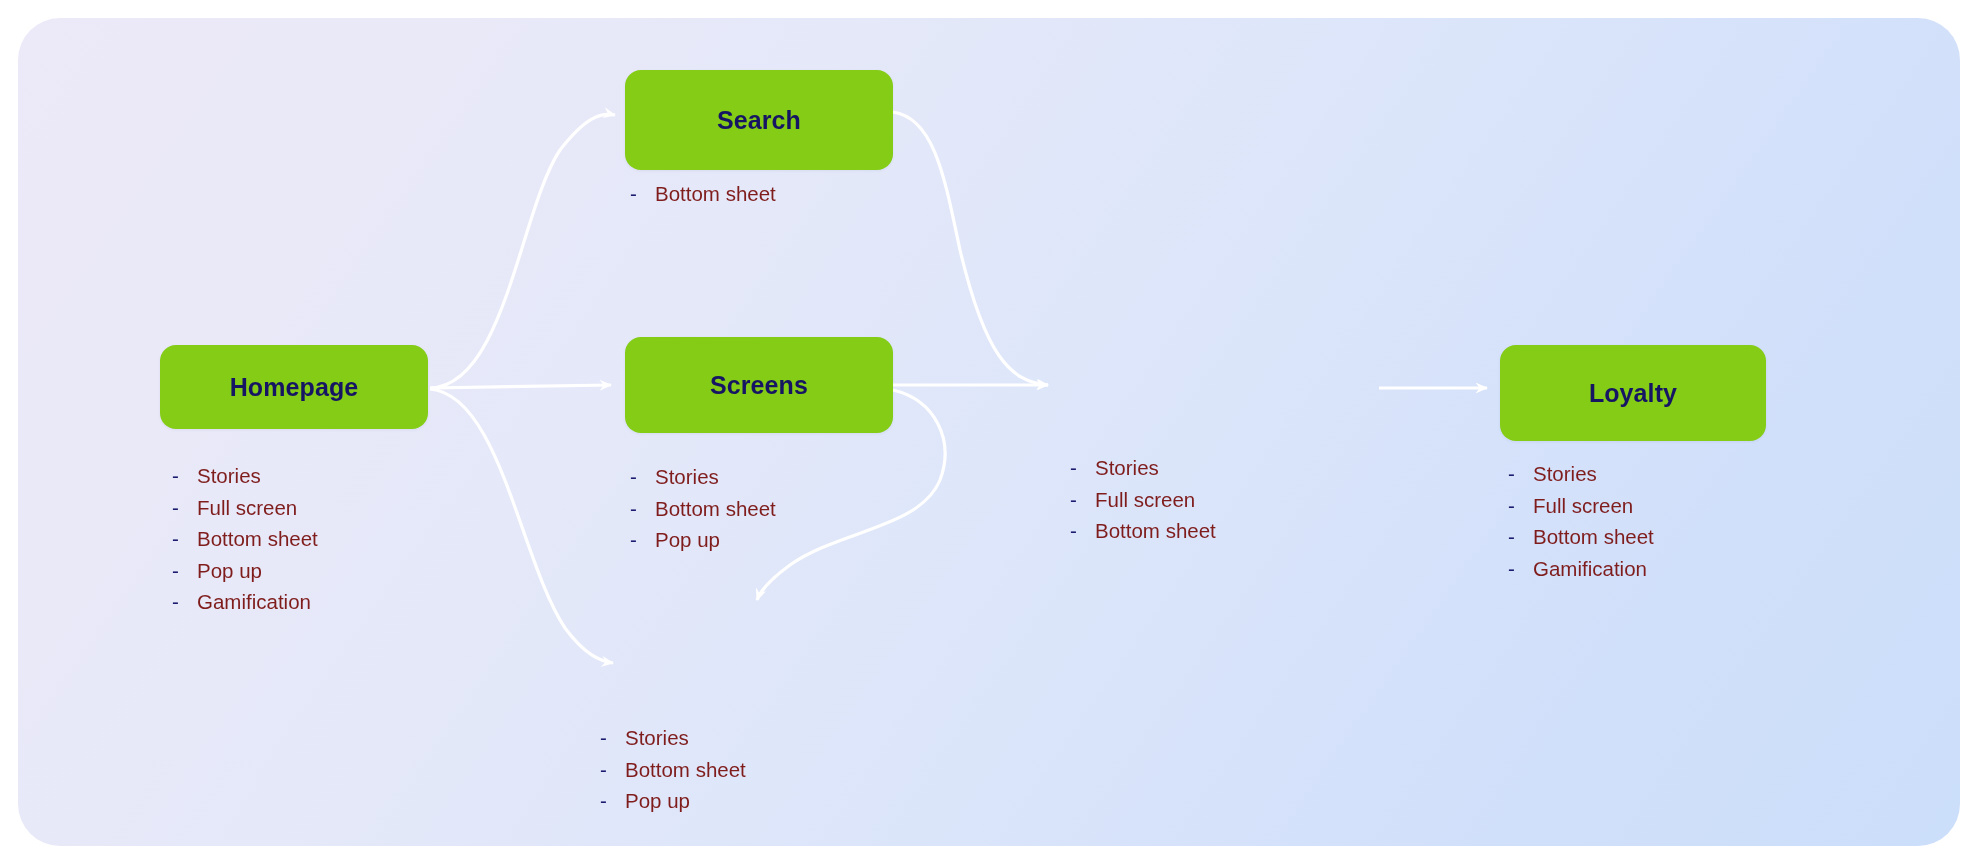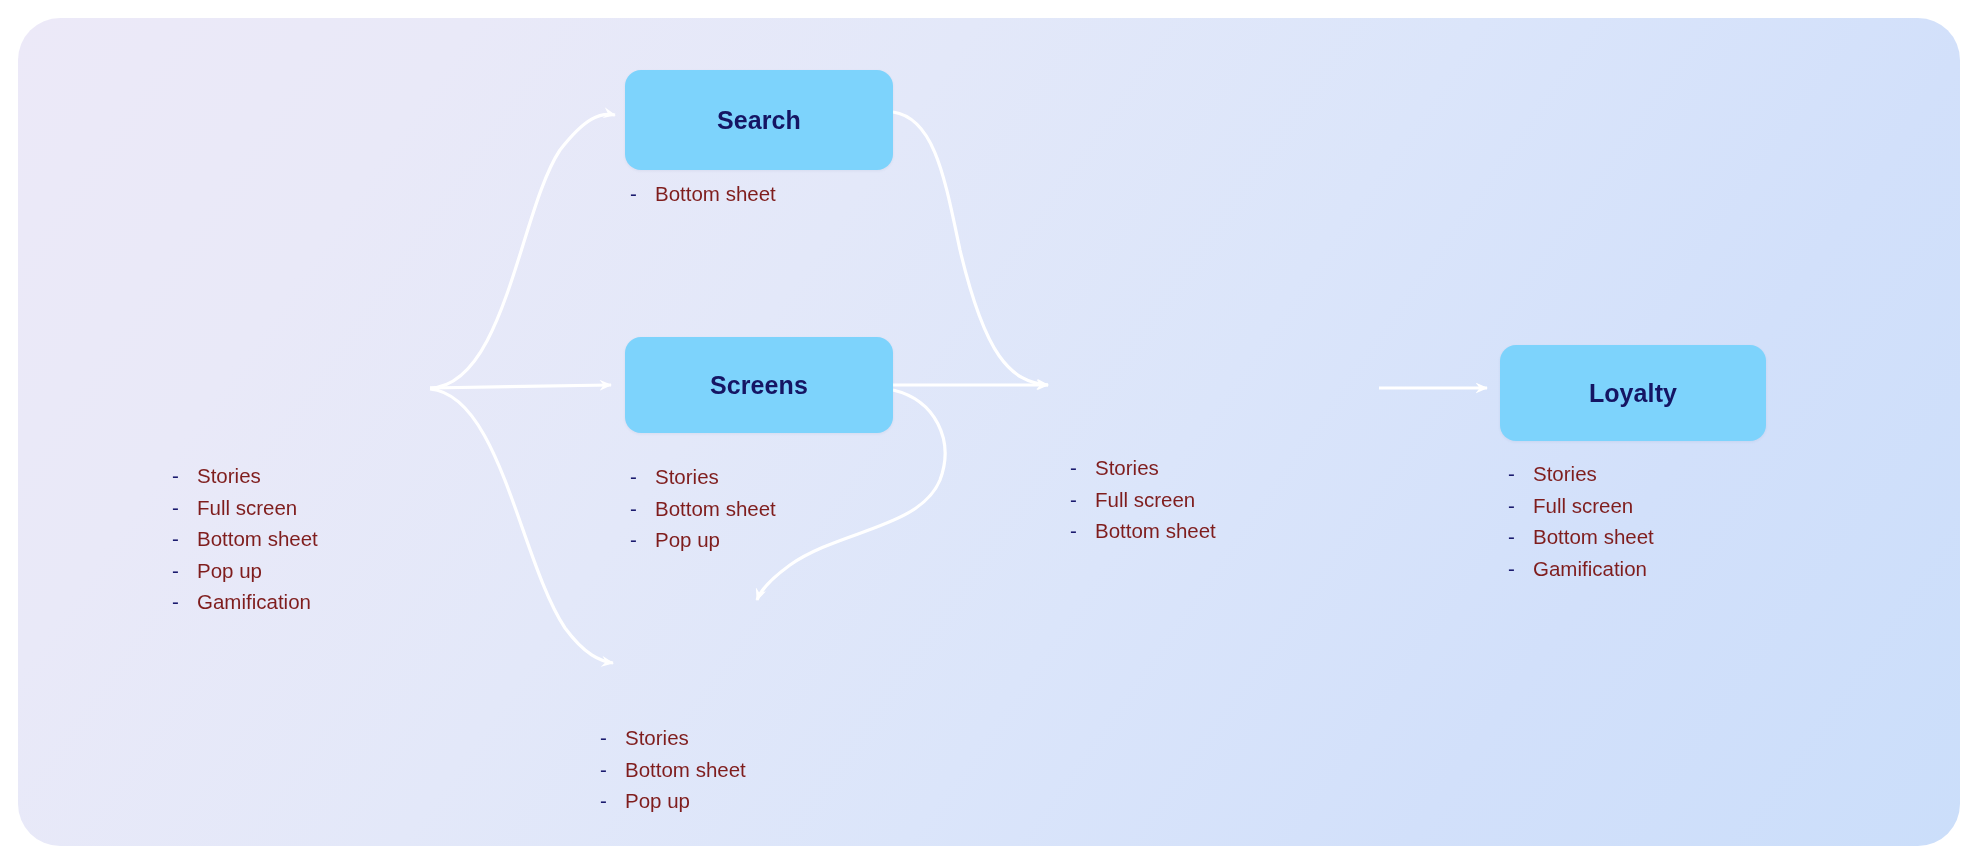--- a/index.html
+++ b/index.html
@@ -30,21 +30,21 @@
         #cbdefa 100%);
   }
   #edges {
     position: absolute;
     left: 0; top: 0;
     width: 1978px; height: 864px;
     pointer-events: none;
   }
   .node {
     position: absolute;
-    background: #7dd3fc;
+    background: #84cc16;
     border-radius: 16px;
     display: flex;
     align-items: center;
     justify-content: center;
     box-shadow: 0 1px 3px rgba(40,50,120,0.07);
     text-align: right;
   }
   .node-title {
     font-size: 25px;
     font-weight: bold;
@@ -104,20 +104,23 @@
 
     <path d="M893,112 C935,118 945,180 960,250 C985,355 1010,382 1048,385" fill="none" stroke="#ffffff" stroke-width="3.2" marker-end="url(#arrow)"></path>
 
     <path d="M893,385 L1048,385" fill="none" stroke="#ffffff" stroke-width="3.2" marker-end="url(#arrow)"></path>
 
     <path d="M893,390 C935,400 955,440 940,480 C920,528 840,530 790,565 C768,581 760,592 757,600" fill="none" stroke="#ffffff" stroke-width="3.2" marker-end="url(#arrow)"></path>
 
     <path d="M1379,388 L1487,388" fill="none" stroke="#ffffff" stroke-width="3.2" marker-end="url(#arrow)"></path>
   </svg>
 
+  <div class="node" id="node-homepage">
+    <span class="node-title">Homepage</span>
+  </div>
 
   <div class="node" id="node-search">
     <span class="node-title">Search</span>
   </div>
 
   <div class="node" id="node-screens">
     <span class="node-title">Screens</span>
   </div>
 
 

